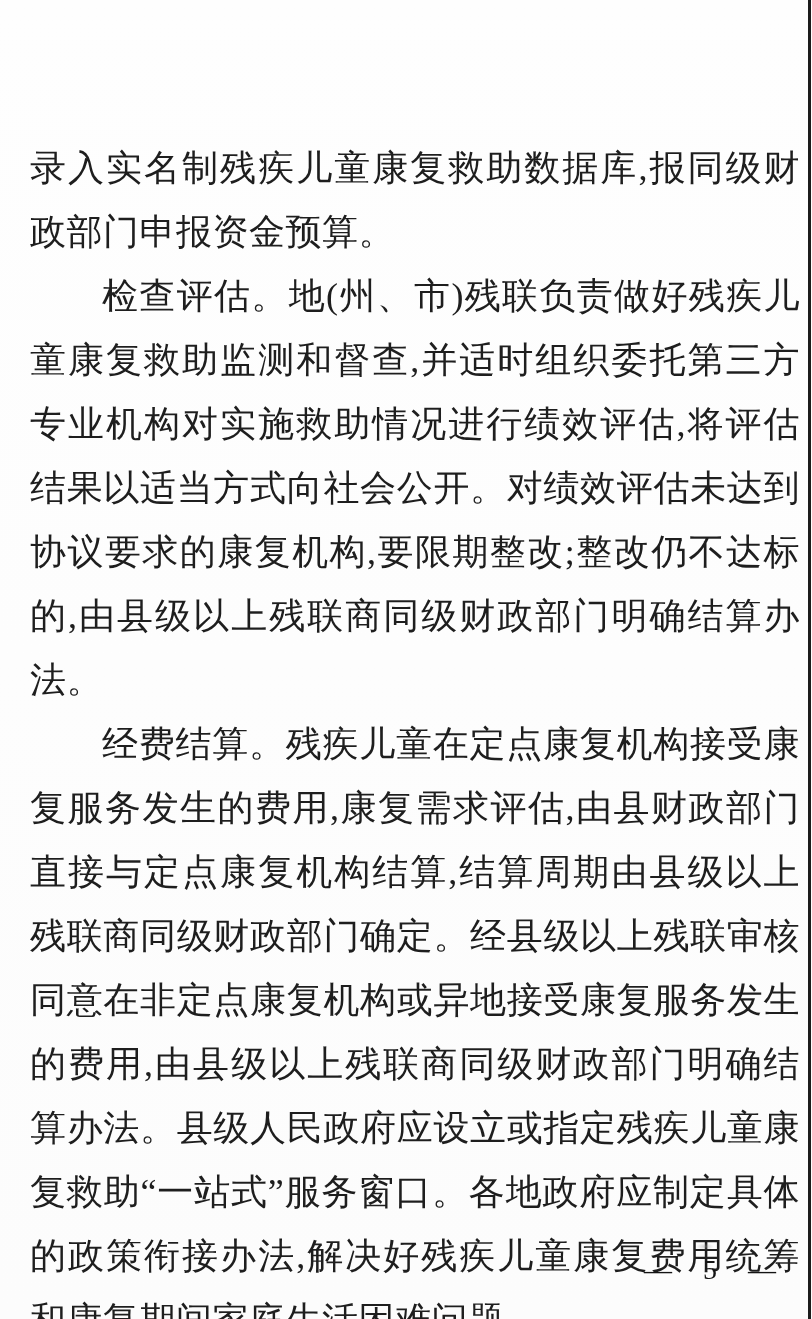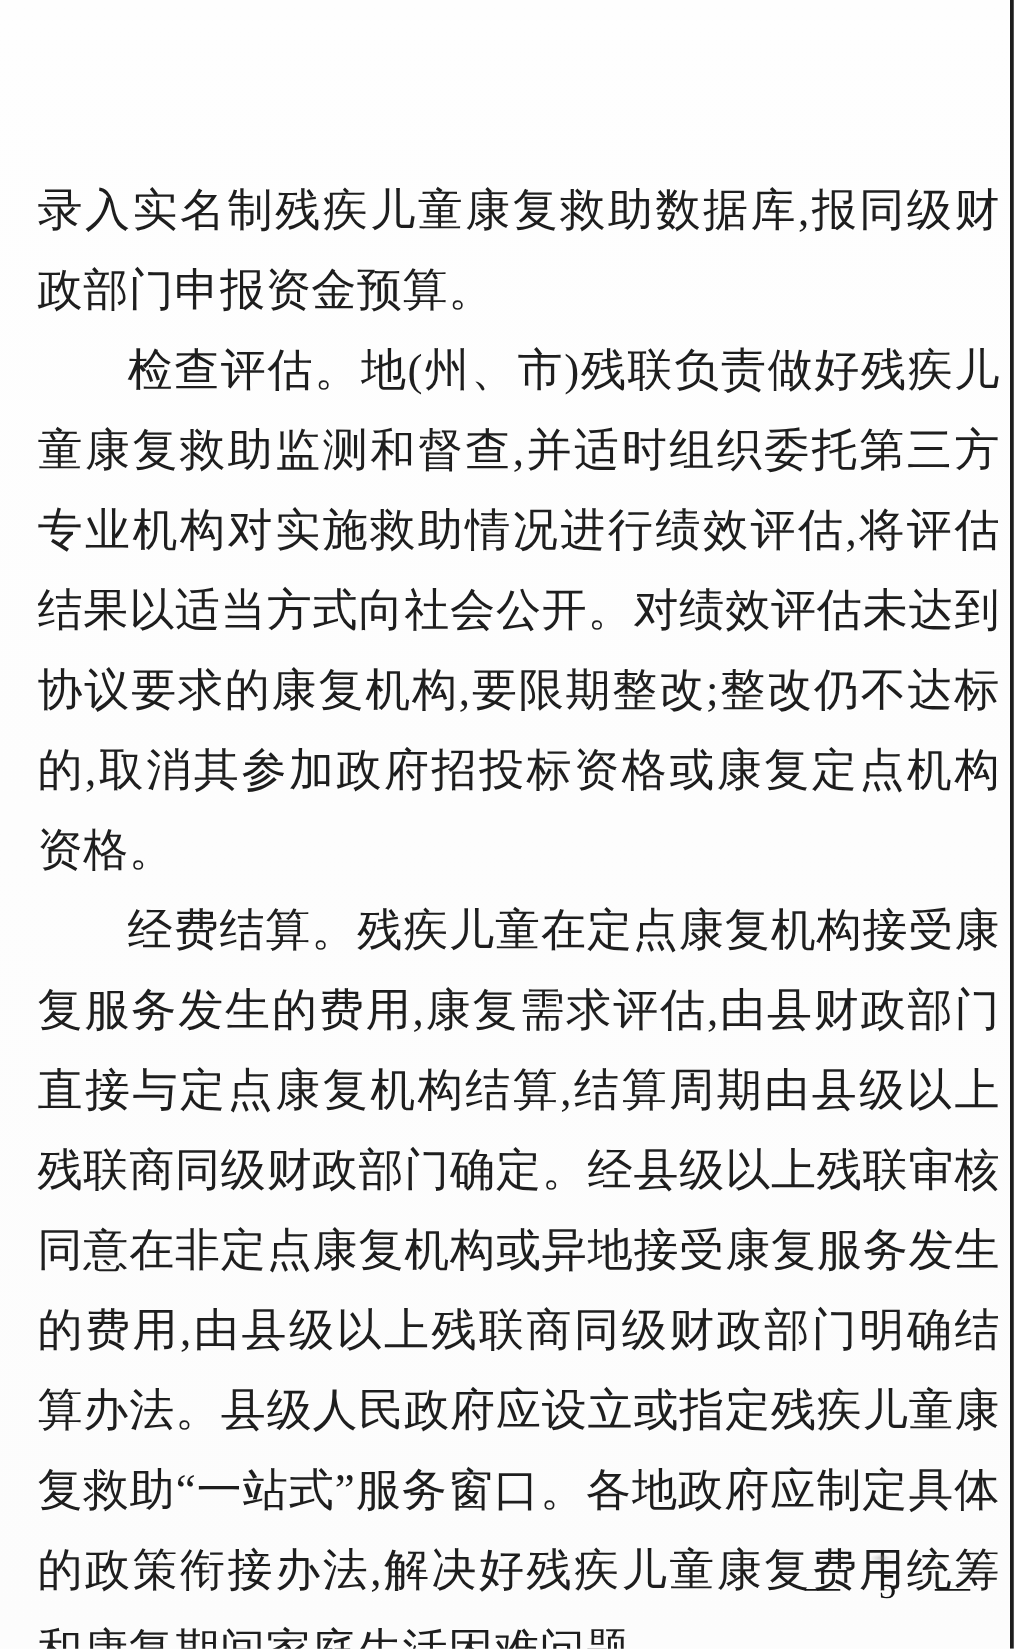--- a/index.html
+++ b/index.html
@@ -67,21 +67,21 @@
     background: radial-gradient(ellipse at center, rgba(150,150,150,0.45), rgba(150,150,150,0) 70%);
   }
 </style>
 </head>
 <body>
 
 <div class="scan-page">
 
   <div class="content">
     <p>录入实名制残疾儿童康复救助数据库,报同级财政部门申报资金预算。</p>
-    <p class="indent">检查评估。地(州、市)残联负责做好残疾儿童康复救助监测和督查,并适时组织委托第三方专业机构对实施救助情况进行绩效评估,将评估结果以适当方式向社会公开。对绩效评估未达到协议要求的康复机构,要限期整改;整改仍不达标的,取消其参加政府招投标资格或康复定点机构资格。</p>
+    <p class="indent">检查评估。地(州、市)残联负责做好残疾儿童康复救助监测和督查,并适时组织委托第三方专业机构对实施救助情况进行绩效评估,将评估结果以适当方式向社会公开。对绩效评估未达到协议要求的康复机构,要限期整改;整改仍不达标的,由县级以上残联商同级财政部门明确结算办法。</p>
     <p class="indent">经费结算。残疾儿童在定点康复机构接受康复服务发生的费用,康复需求评估,由县财政部门直接与定点康复机构结算,结算周期由县级以上残联商同级财政部门确定。经县级以上残联审核同意在非定点康复机构或异地接受康复服务发生的费用,由县级以上残联商同级财政部门明确结算办法。县级人民政府应设立或指定残疾儿童康复救助“一站式”服务窗口。各地政府应制定具体的政策衔接办法,解决好残疾儿童康复费用统筹和康复期间家庭生活困难问题。</p>
   </div>
 
   <div class="scan-smudge"></div>
 
   <div class="footer">— 5 —</div>
 
   <div class="scan-edge-right"></div>
 </div>
 

